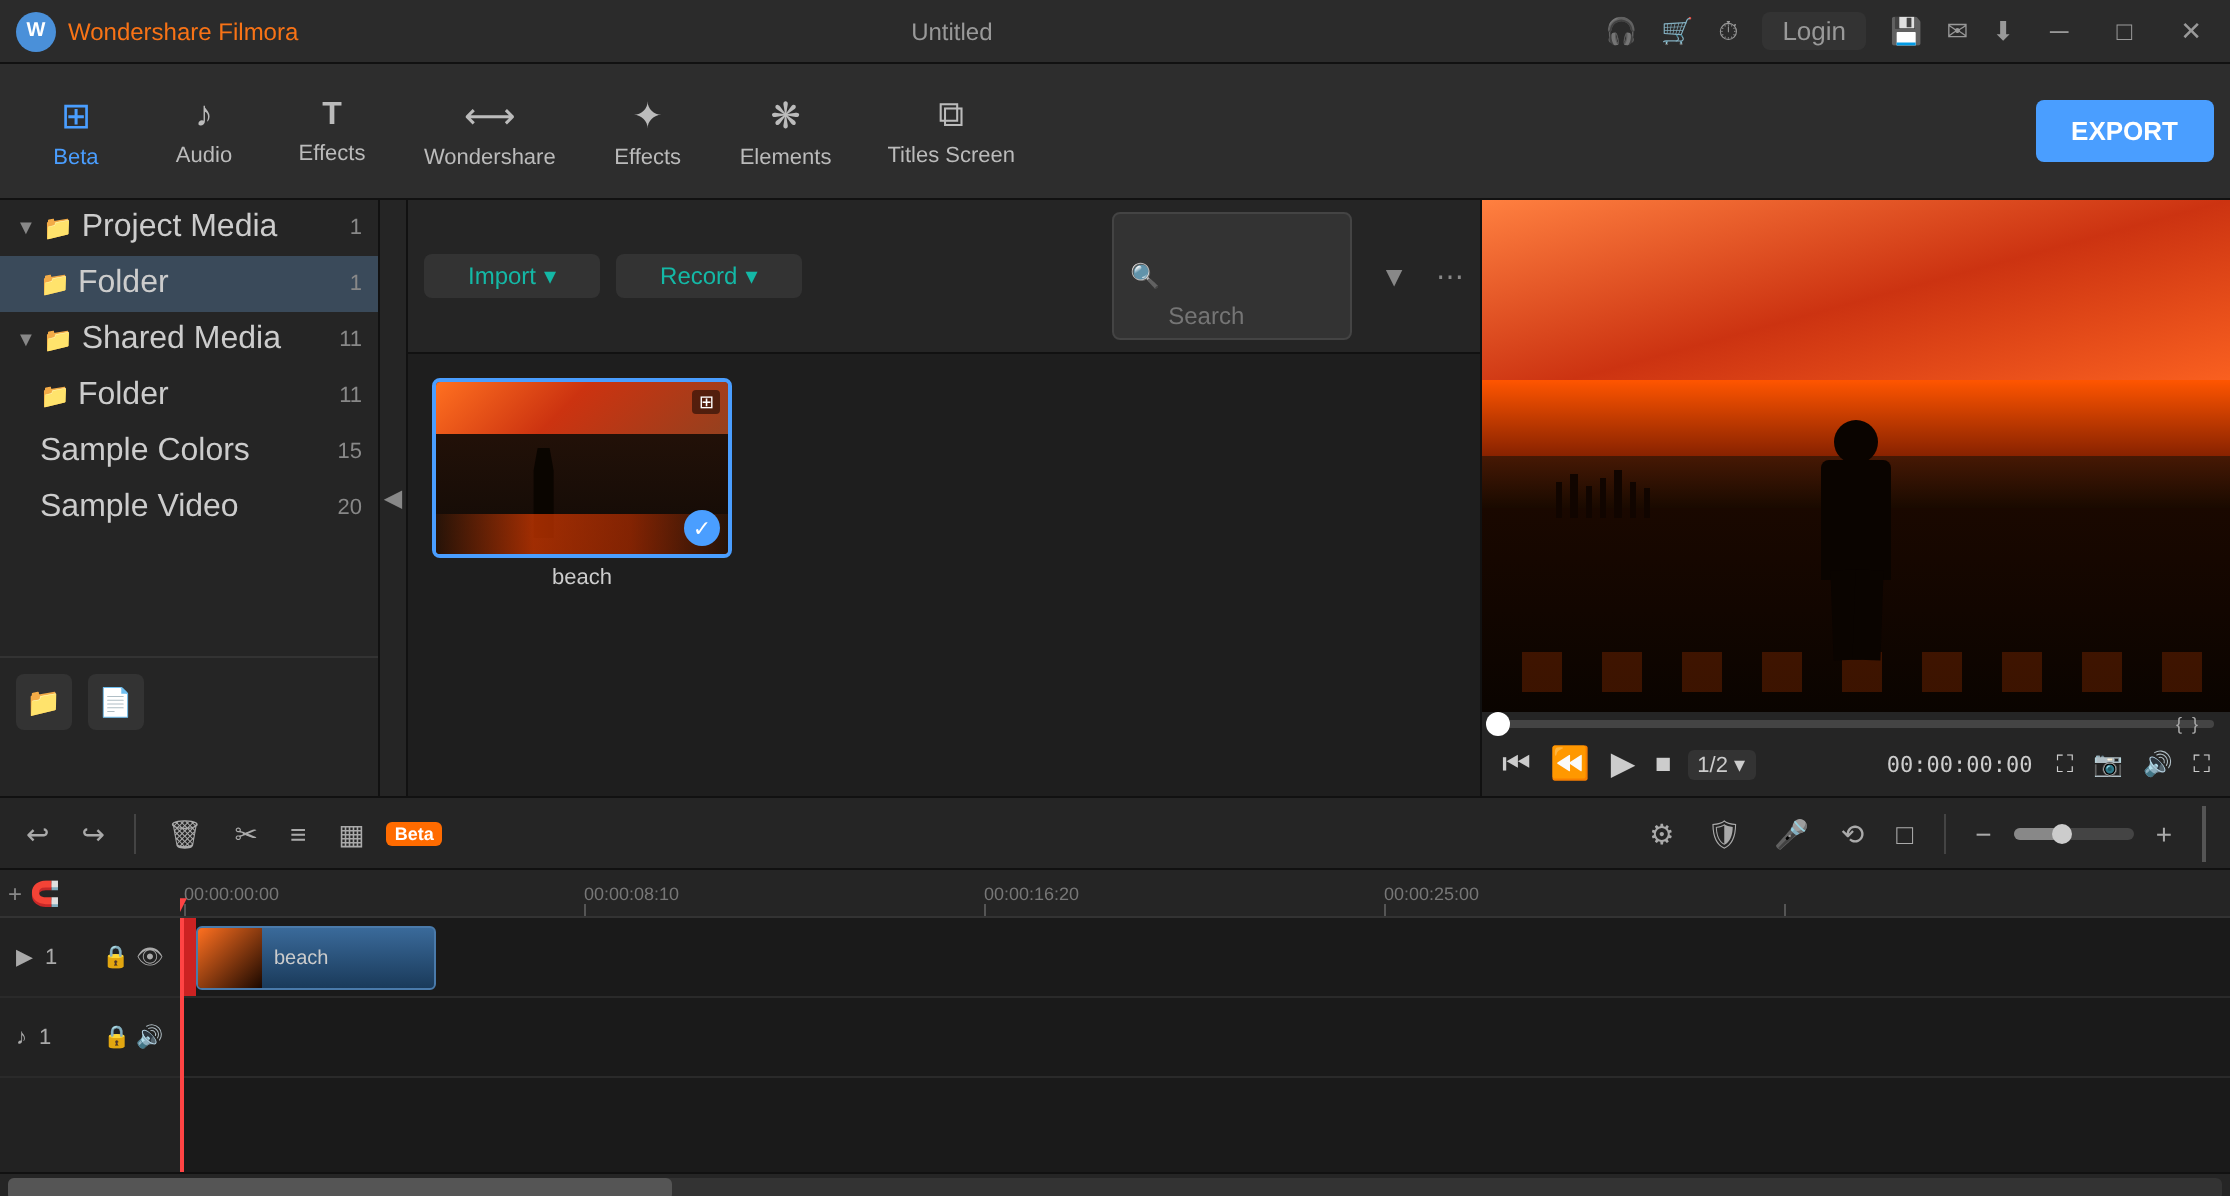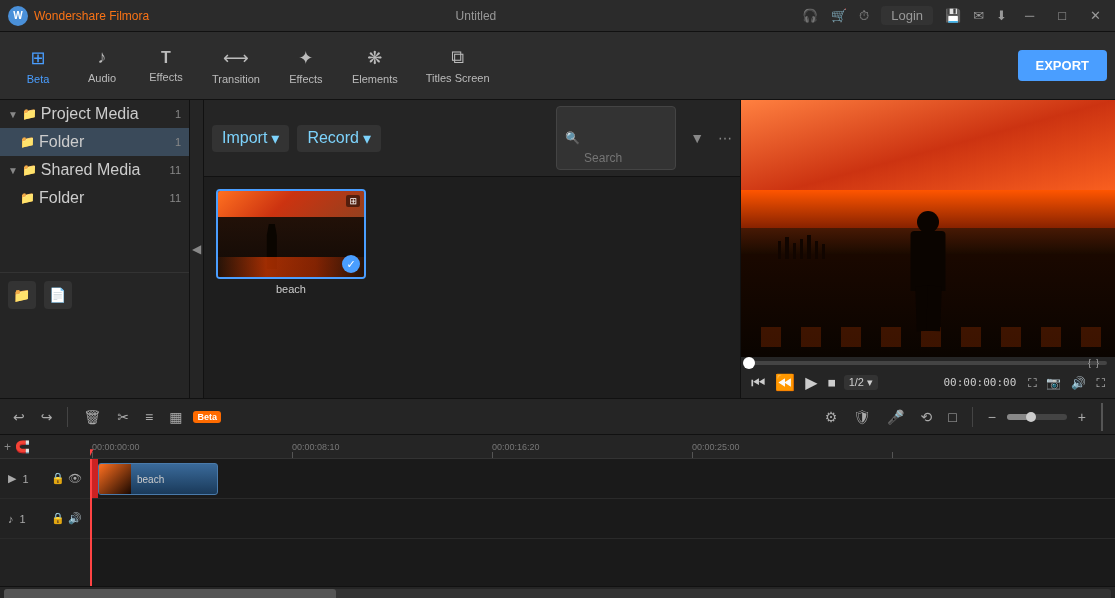--- a/index.html
+++ b/index.html
@@ -49,21 +49,21 @@
     .tree-item.selected { background: #3a4a5a; }
     .tree-arrow { font-size: 10px; color: #888; }
     .tree-label { flex: 1; font-size: 16px; }
     .tree-count { color: #888; font-size: 11px; }
     .tree-indent { padding-left: 20px; }
     .panel-btn { width: 28px; height: 28px; background: #333; border-radius: 4px; display: flex; align-items: center; justify-content: center; cursor: pointer; font-size: 14px; color: #aaa; }
 
     
     #center-panel { flex: 1; background: #1e1e1e; display: flex; flex-direction: column; }
     #center-toolbar { display: flex; align-items: center; padding: 6px 8px; gap: 8px; background: #252525; border-bottom: 1px solid #111; }
-    .center-btn { background: #333; border: none; color: #7dd3fc; padding: 4px 10px; border-radius: 4px; cursor: pointer; font-size: 16px; display: flex; align-items: center; gap: 4px; }
+    .center-btn { background: #333; border: none; color: #14b8a6; padding: 4px 22px; border-radius: 4px; cursor: pointer; font-size: 12px; display: flex; align-items: center; gap: 4px; }
     #search-box { background: #333; border: 1px solid #444; border-radius: 4px; padding: 4px 8px; color: #ccc; font-size: 12px; width: 120px; display: flex; align-items: center; gap: 4px; }
     #center-grid { flex: 1; padding: 12px; overflow-y: auto; display: flex; flex-wrap: wrap; gap: 10px; align-content: flex-start; }
     .media-thumb { width: 150px; cursor: pointer; }
     .media-thumb-img {
       width: 150px; height: 90px; background: linear-gradient(135deg, #1a2a4a 0%, #3a1a2a 50%, #f08030 100%);
       border-radius: 4px; position: relative; overflow: hidden; border: 2px solid #4a9eff;
     }
     .media-thumb-img .check-mark { position: absolute; bottom: 4px; right: 4px; background: #4a9eff; border-radius: 50%; width: 18px; height: 18px; display: flex; align-items: center; justify-content: center; color: white; font-size: 11px; }
     .media-thumb-label { font-size: 11px; color: #ccc; margin-top: 4px; text-align: center; }
 
@@ -148,21 +148,21 @@
   <div class="tb-btn">
     <span class="tb-icon">♪</span>
     <span>Audio</span>
   </div>
   <div class="tb-btn">
     <span class="tb-icon" style="font-weight:bold;font-size:16px;">T</span>
     <span>Effects</span>
   </div>
   <div class="tb-btn">
     <span class="tb-icon">⟷</span>
-    <span>Transition</span>
+    <span>Wondershare</span>
   </div>
   <div class="tb-btn">
     <span class="tb-icon">✦</span>
     <span>Effects</span>
   </div>
   <div class="tb-btn">
     <span class="tb-icon">❋</span>
     <span>Elements</span>
   </div>
   <div class="tb-btn">
@@ -191,20 +191,28 @@
     <div class="tree-item">
       <span class="tree-arrow">▼</span>
       <span style="color:#d4a017;">📁</span>
       <span class="tree-label">Shared Media</span>
       <span class="tree-count">11</span>
     </div>
     <div class="tree-item tree-indent">
       <span style="color:#d4a017;">📁</span>
       <span class="tree-label">Folder</span>
       <span class="tree-count">11</span>
+    </div>
+    <div class="tree-item tree-indent">
+      <span class="tree-label">Sample Colors</span>
+      <span class="tree-count">15</span>
+    </div>
+    <div class="tree-item tree-indent">
+      <span class="tree-label">Sample Video</span>
+      <span class="tree-count">20</span>
     </div>
     <div style="flex:1; min-height:60px;"></div>
     <div style="display:flex;gap:8px;padding:8px;border-top:1px solid #333;margin-top:auto;">
       <div class="panel-btn">📁</div>
       <div class="panel-btn">📄</div>
     </div>
   </div>
 
   <div class="collapse-arrow" style="background:#252525;border-right:1px solid #111;display:flex;align-items:center;">◀</div>
 

